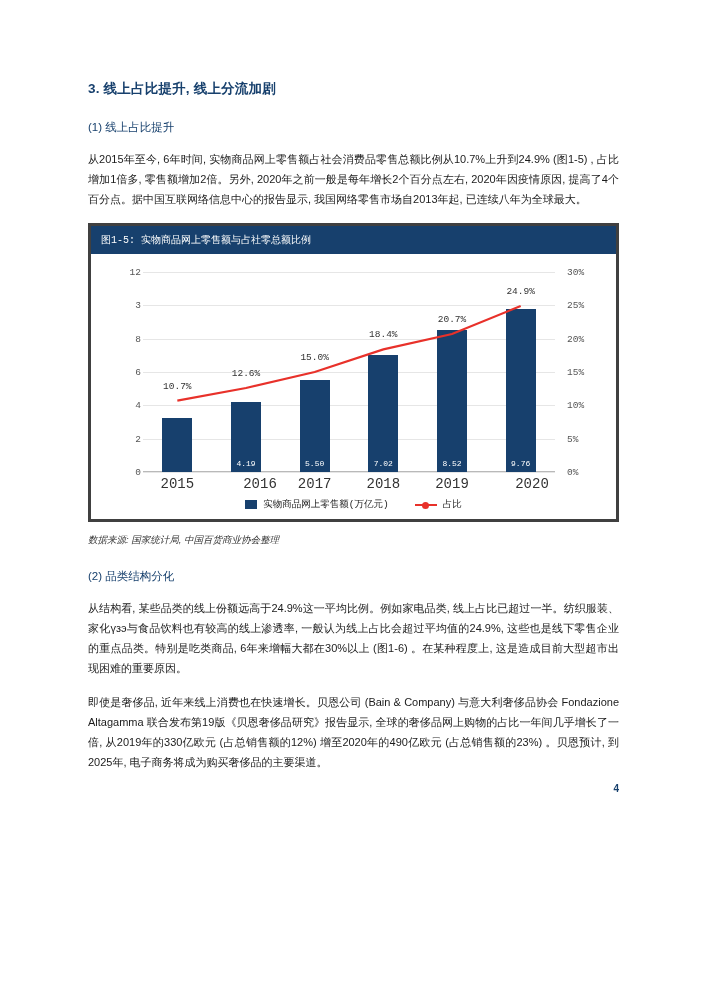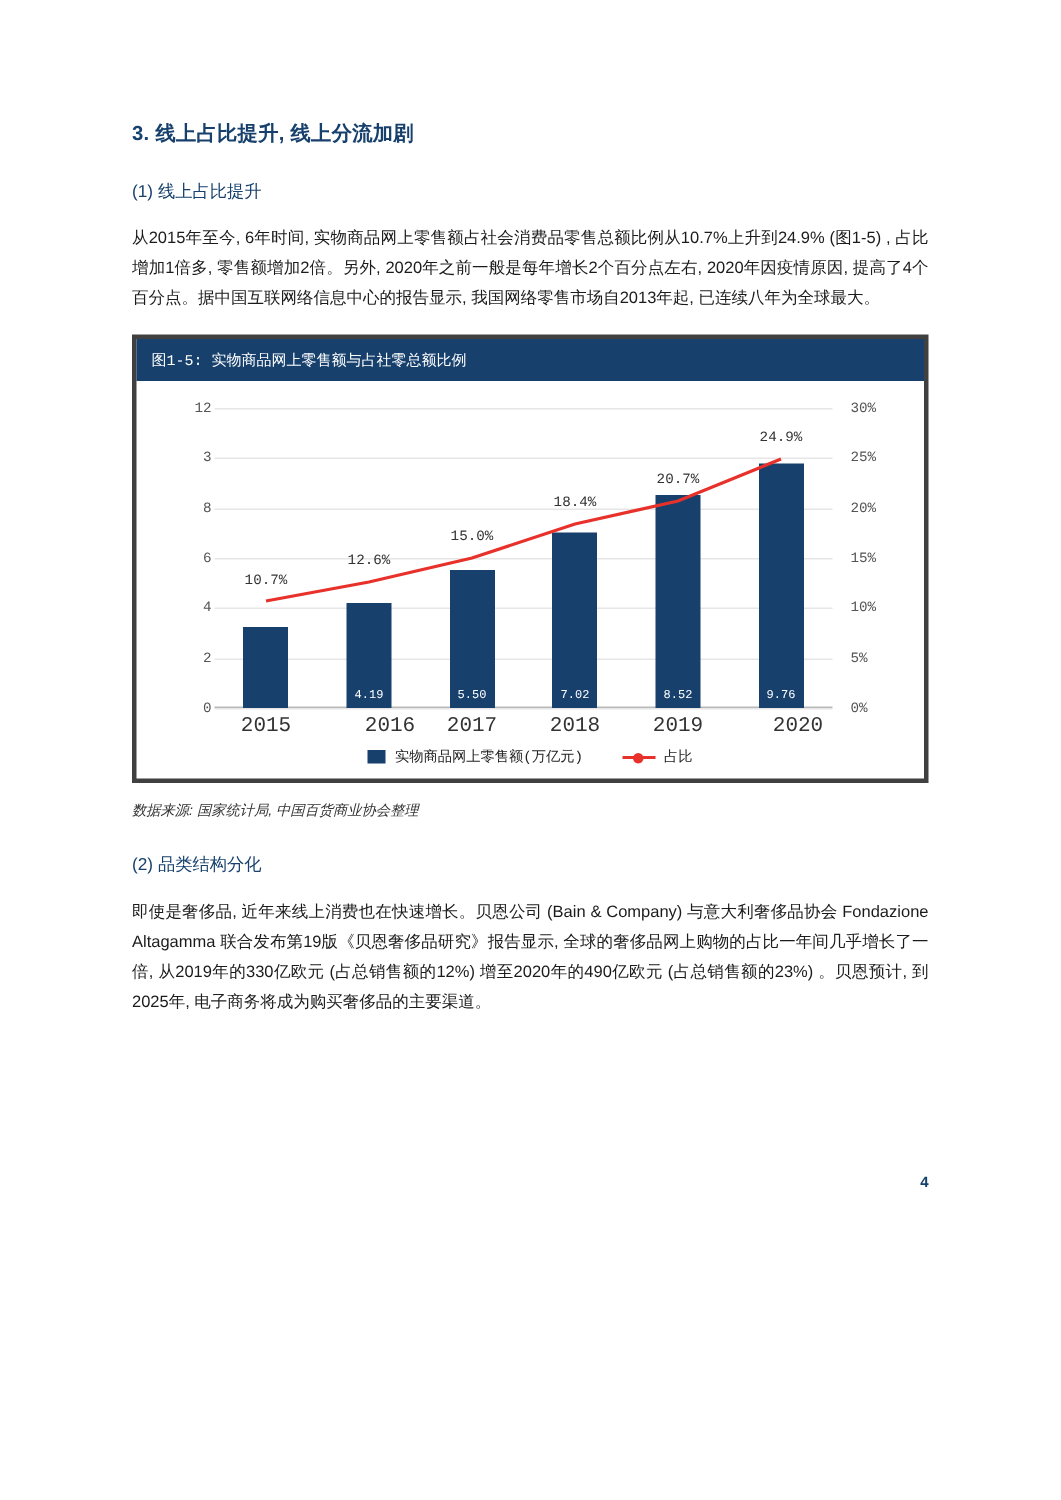--- a/index.html
+++ b/index.html
@@ -235,16 +235,17 @@
           <span class="swatch-line"></span>
           <span>占比</span>
         </div>
       </div>
     </div>
   </div>
 
   <div class="source">数据来源: 国家统计局, 中国百货商业协会整理</div>
 
   <h3 class="sub-title">(2) 品类结构分化</h3>
+  <p class="body">从结构看, 某些品类的线上份额远高于24.9%这一平均比例。例如家电品类, 线上占比已超过一半。纺织服装、家化үзэ与食品饮料也有较高的线上渗透率, 一般认为线上占比会超过平均值的24.9%, 这些也是线下零售企业的重点品类。特别是吃类商品, 6年来增幅大都在30%以上 (图1-6) 。在某种程度上, 这是造成目前大型超市出现困难的重要原因。</p>
   <p class="body">即使是奢侈品, 近年来线上消费也在快速增长。贝恩公司 (Bain &amp; Company) 与意大利奢侈品协会 Fondazione Altagamma 联合发布第19版《贝恩奢侈品研究》报告显示, 全球的奢侈品网上购物的占比一年间几乎增长了一倍, 从2019年的330亿欧元 (占总销售额的12%) 增至2020年的490亿欧元 (占总销售额的23%) 。贝恩预计, 到2025年, 电子商务将成为购买奢侈品的主要渠道。</p>
 
   <div class="page-num">4</div>
 </div>
 
 </body></html>

